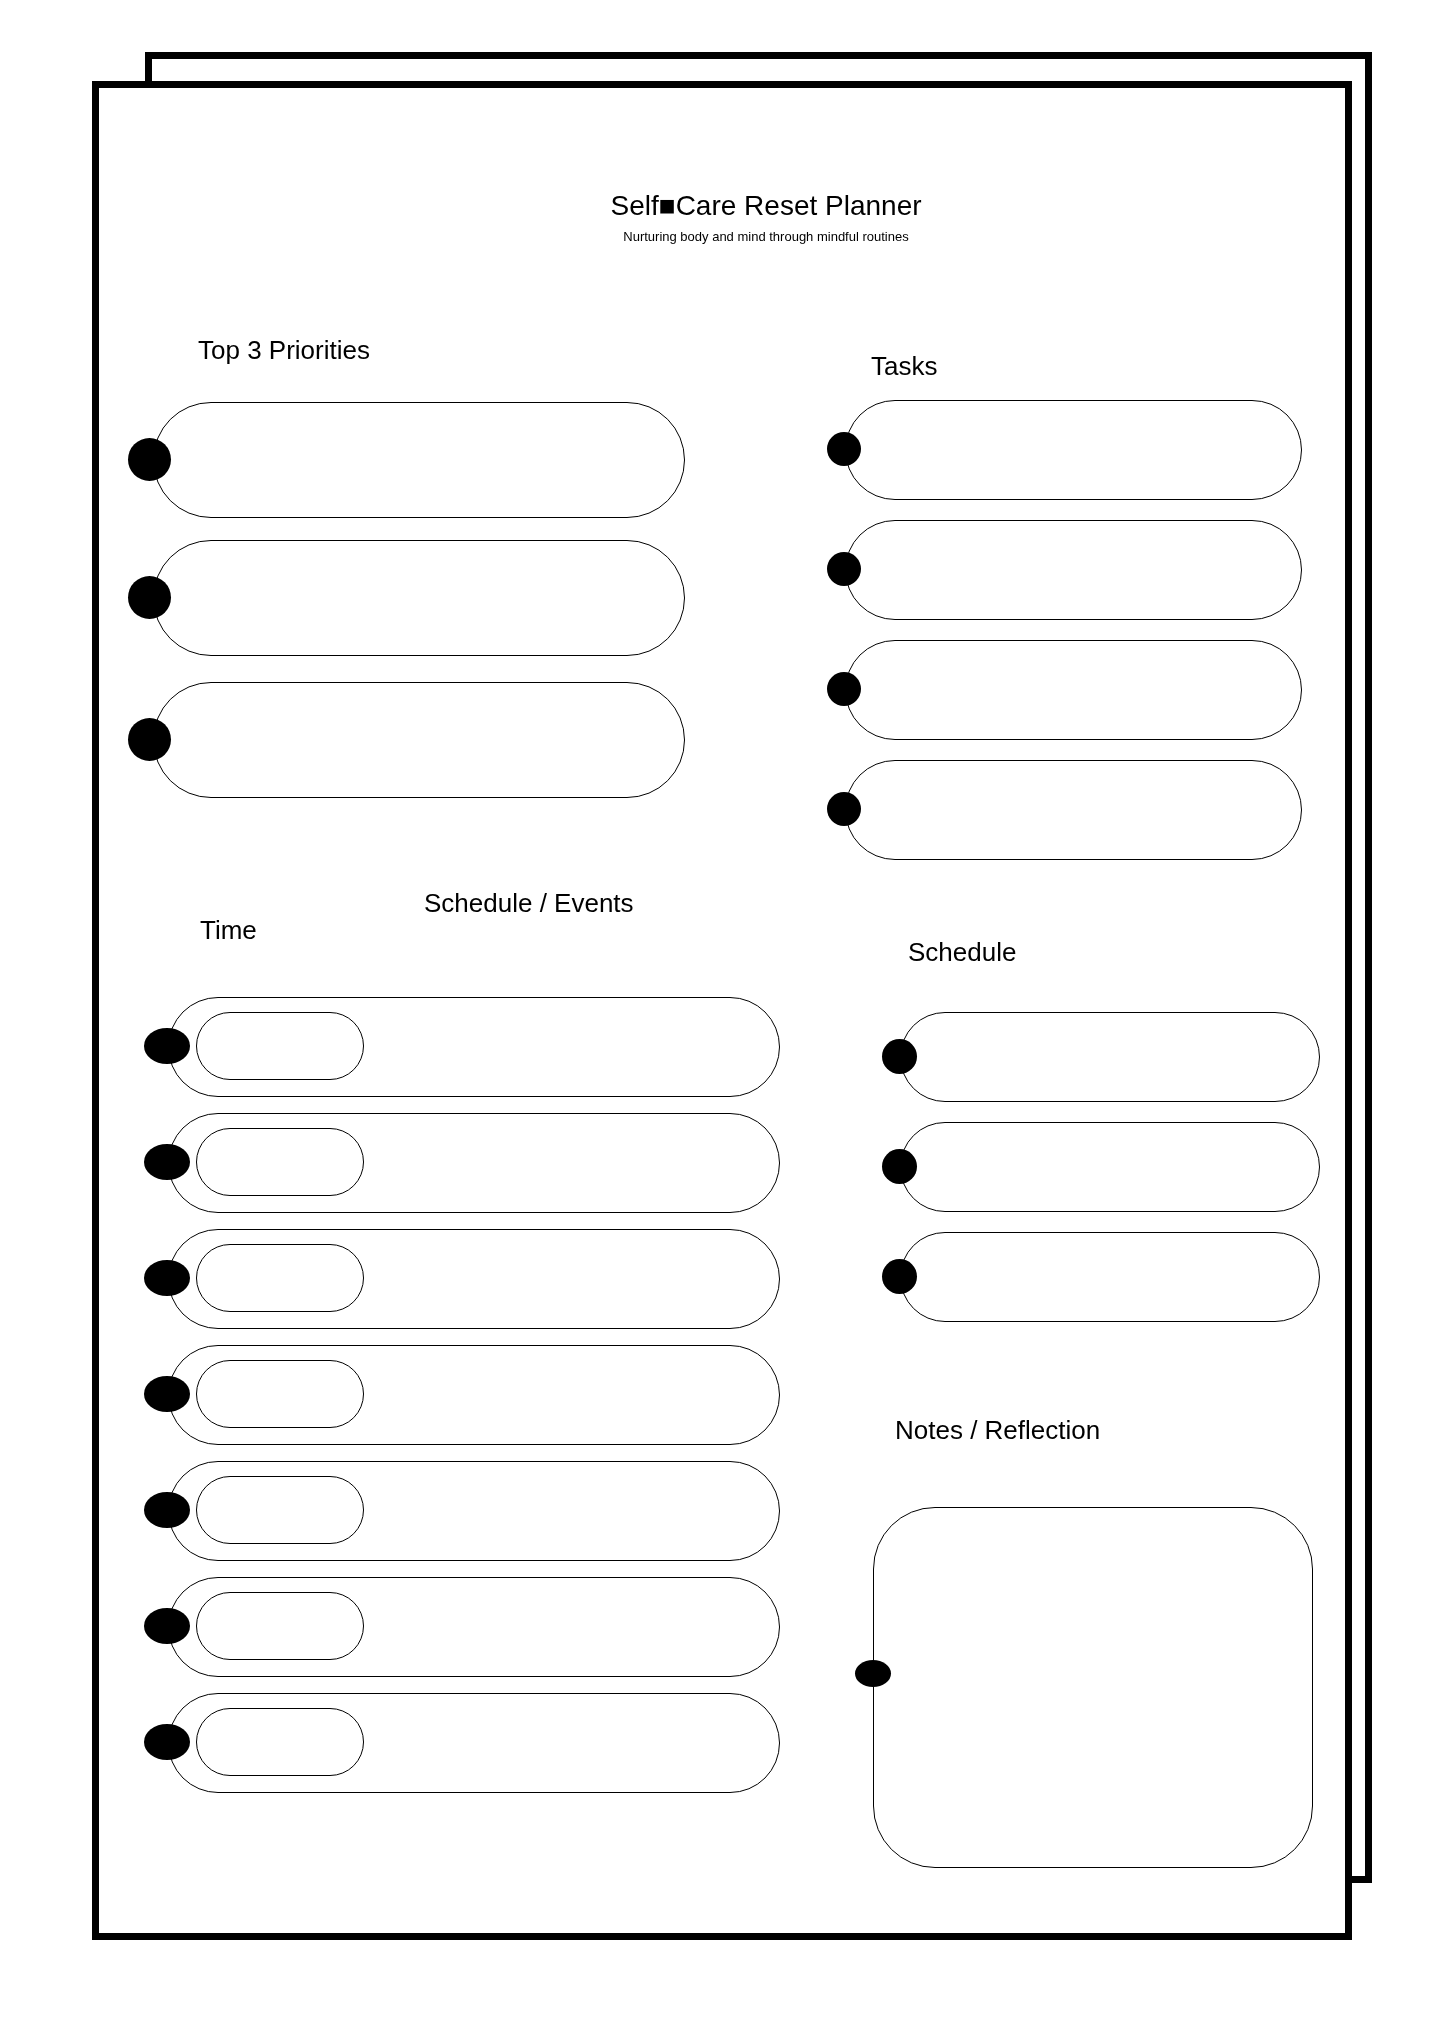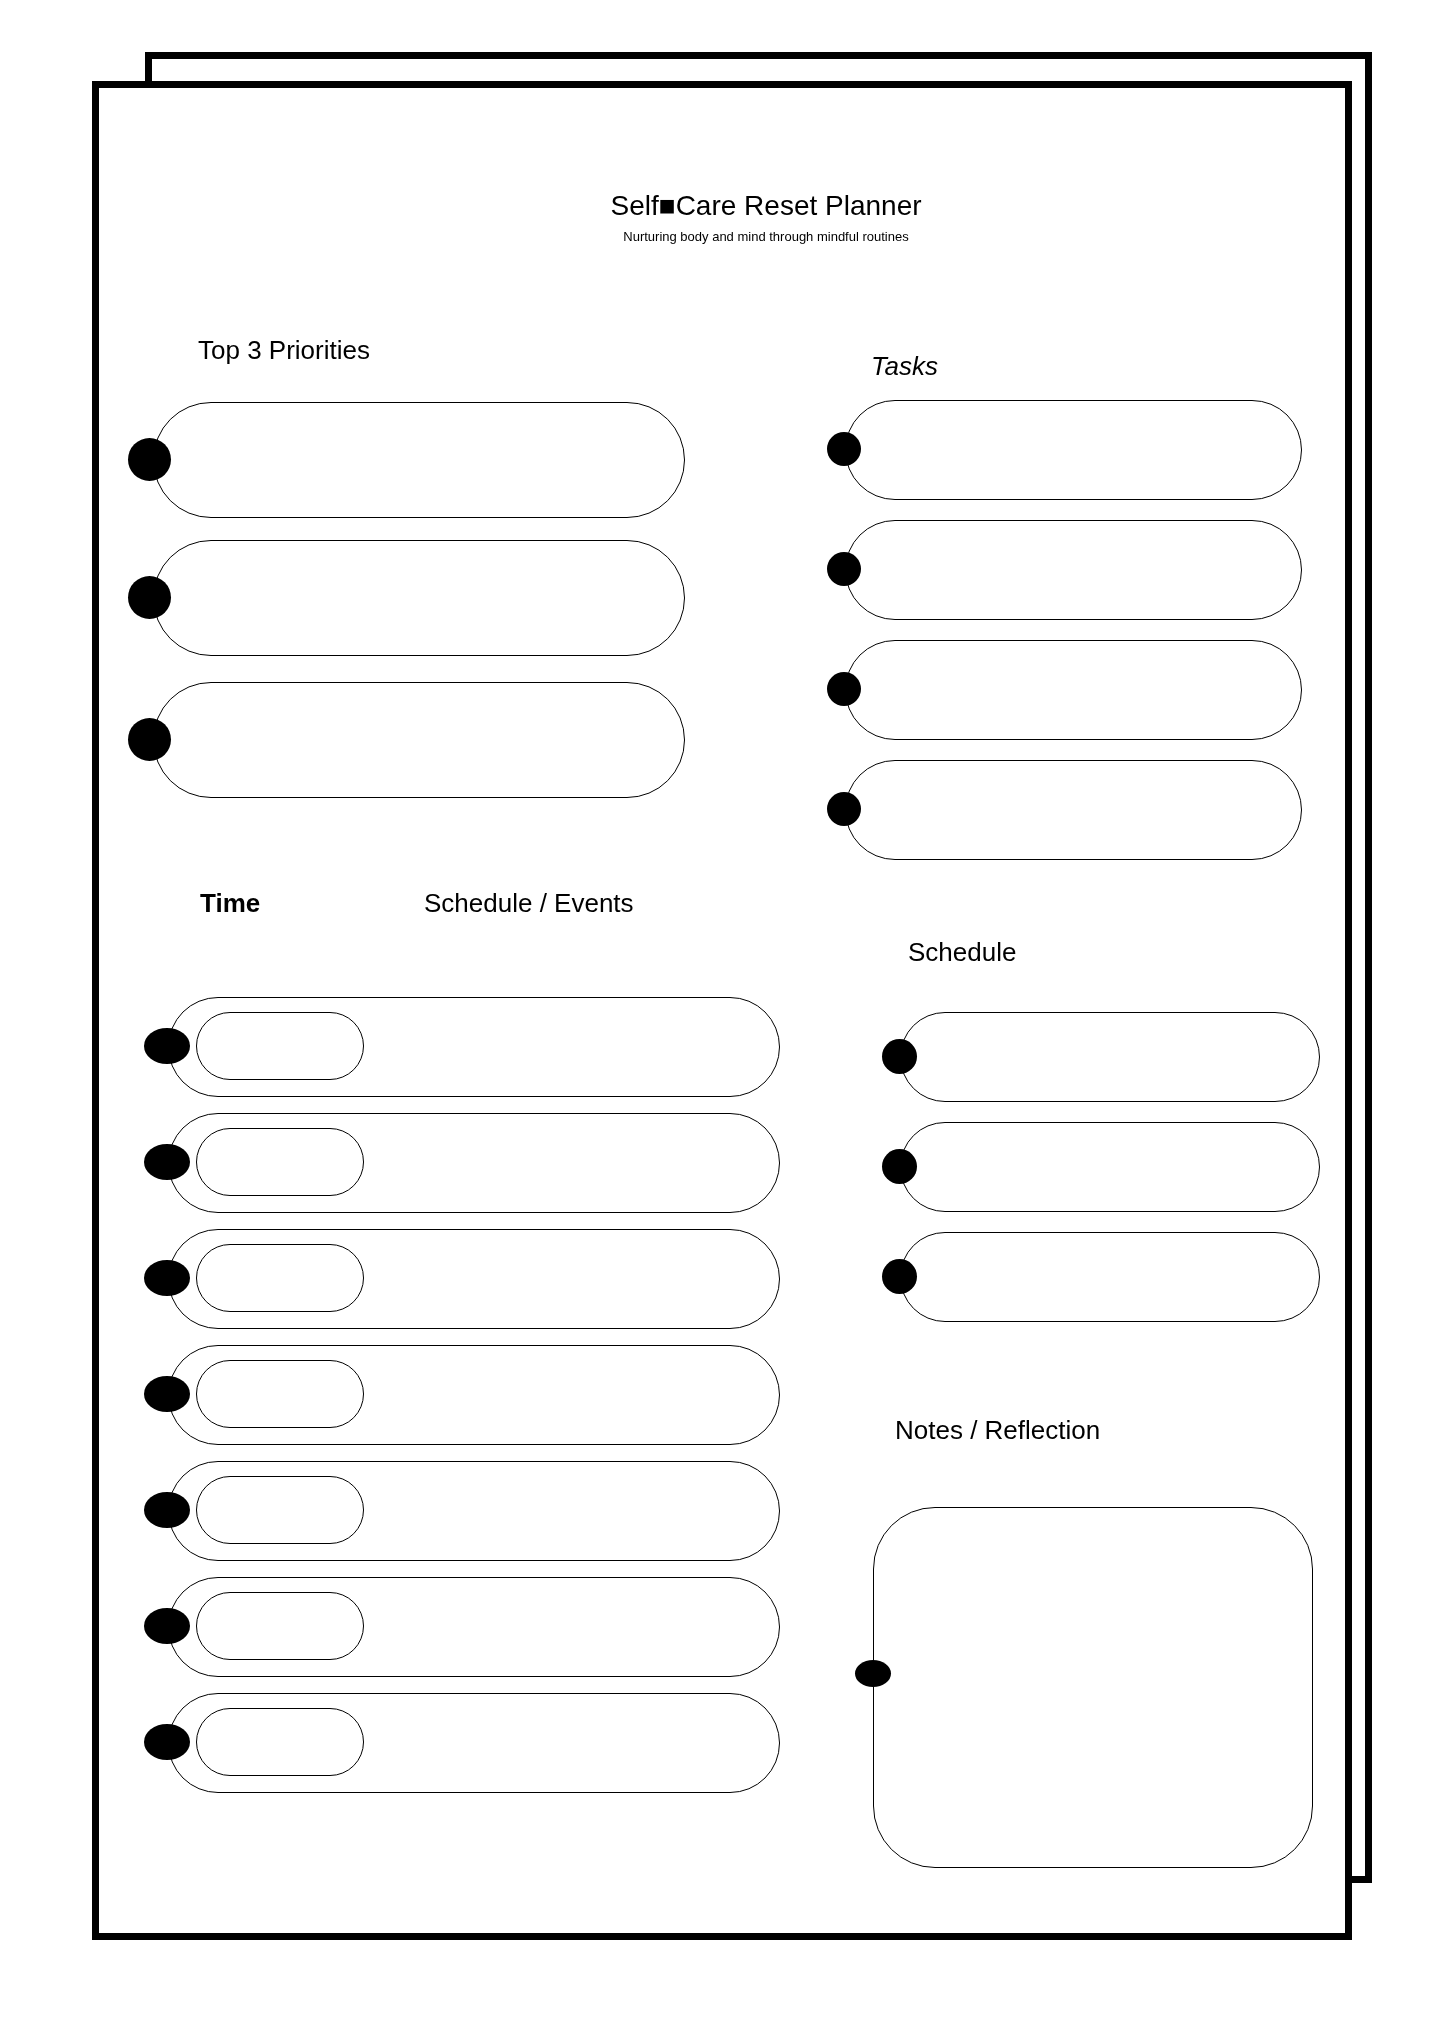--- a/index.html
+++ b/index.html
@@ -29,22 +29,22 @@
   .subtitle {
     position: absolute; left: 766px; top: 229px;
     transform: translateX(-50%);
     font-size: 13px; white-space: nowrap;
   }
   .heading {
     position: absolute;
     font-size: 26px; line-height: 1.15; white-space: nowrap;
   }
   .h-priorities { left: 198px; top: 336px; }
-  .h-tasks     { left: 871px; top: 352px; font-style: italic; }
-  .h-time      { left: 200px; top: 889px; font-weight: bold; }
+  .h-tasks     { left: 871px; top: 352px; }
+  .h-time      { left: 200px; top: 916px; }
   .h-events    { left: 384px; top: 889px; margin-left: 40px; }
   .h-trackers  { left: 908px; top: 938px; }
   .h-notes     { left: 895px; top: 1416px; }
 
   .pill {
     position: absolute;
     background: #ffffff;
     border: 1.5px solid #000000;
     box-sizing: border-box;
   }

